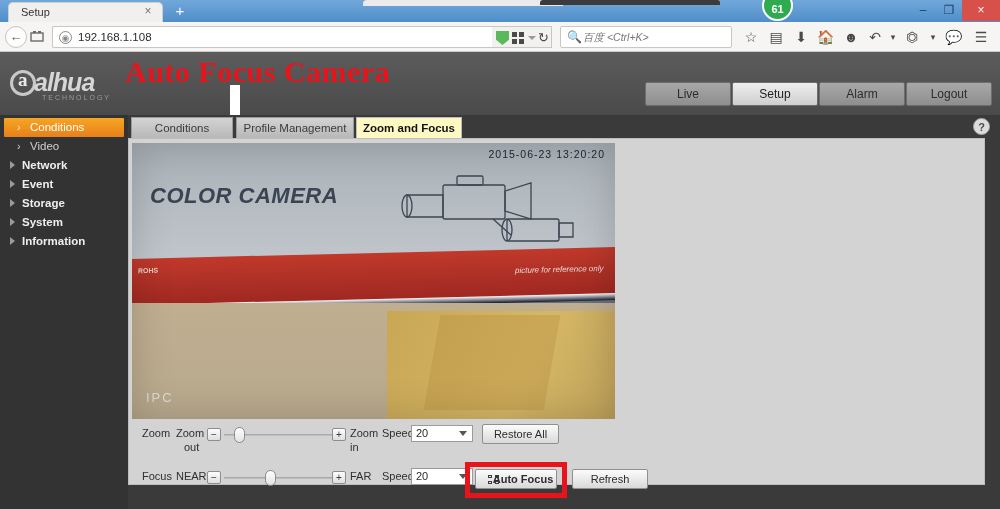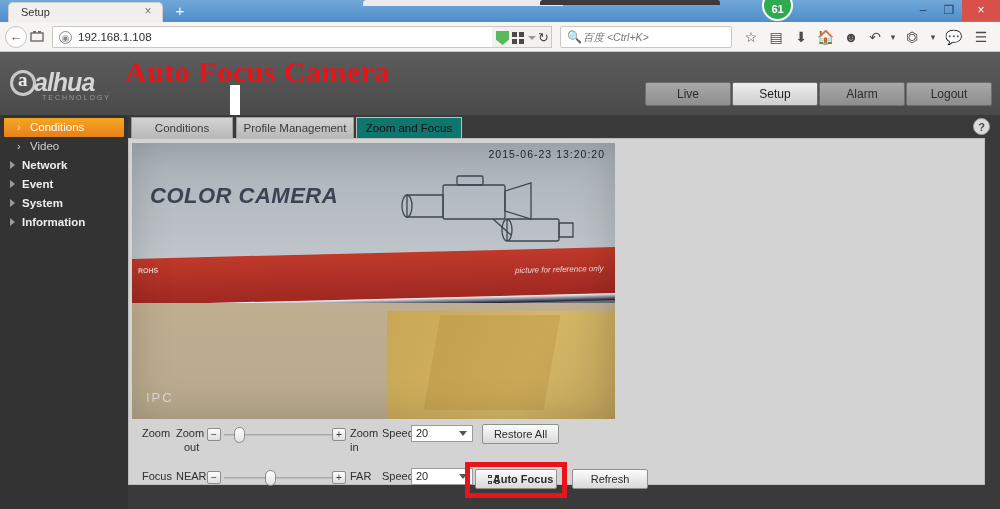--- a/index.html
+++ b/index.html
@@ -168,21 +168,21 @@
     position: absolute; left: 128px; top: 63px; width: 872px; height: 394px;
     background: #3a3a3a;
   }
   .tabrow { position: absolute; left: 0; top: 0; width: 872px; height: 23px; }
   .ptab {
     position: absolute; top: 2px; height: 21px;
     background: linear-gradient(#d3d3d3, #b8b8b8);
     border: 1px solid #9a9a9a; border-bottom: none;
     font-size: 11.5px; color: #3b3b3b; text-align: center; line-height: 20px;
   }
-  .ptab.active { background: #0f766e; color: #111; font-weight: normal; border-color: #bdbdbd; }
+  .ptab.active { background: #fef9c3; color: #111; font-weight: bold; border-color: #bdbdbd; }
   .help-icon {
     position: absolute; right: 10px; top: 3px; width: 17px; height: 17px;
     border-radius: 50%; background: #dcdcdc; border: 1px solid #a5a5a5;
     color: #4b4b4b; font-size: 11px; font-weight: bold; text-align: center; line-height: 16px;
   }
 
   .panel {
     position: absolute; left: 0; top: 23px; width: 857px; height: 347px;
     background: #d3d3d3; border: 1px solid #bdbdbd;
   }
@@ -362,20 +362,24 @@
       <div class="sb-item group">
         <span class="tri-right"></span>
         <span>Network</span>
       </div>
       <div class="sb-item group">
         <span class="tri-right"></span>
         <span>Event</span>
       </div>
       <div class="sb-item group">
         <span class="tri-right"></span>
+        <span>Storage</span>
+      </div>
+      <div class="sb-item group">
+        <span class="tri-right"></span>
         <span>System</span>
       </div>
       <div class="sb-item group">
         <span class="tri-right"></span>
         <span>Information</span>
       </div>
     </div>
 
     <div class="content">
 

